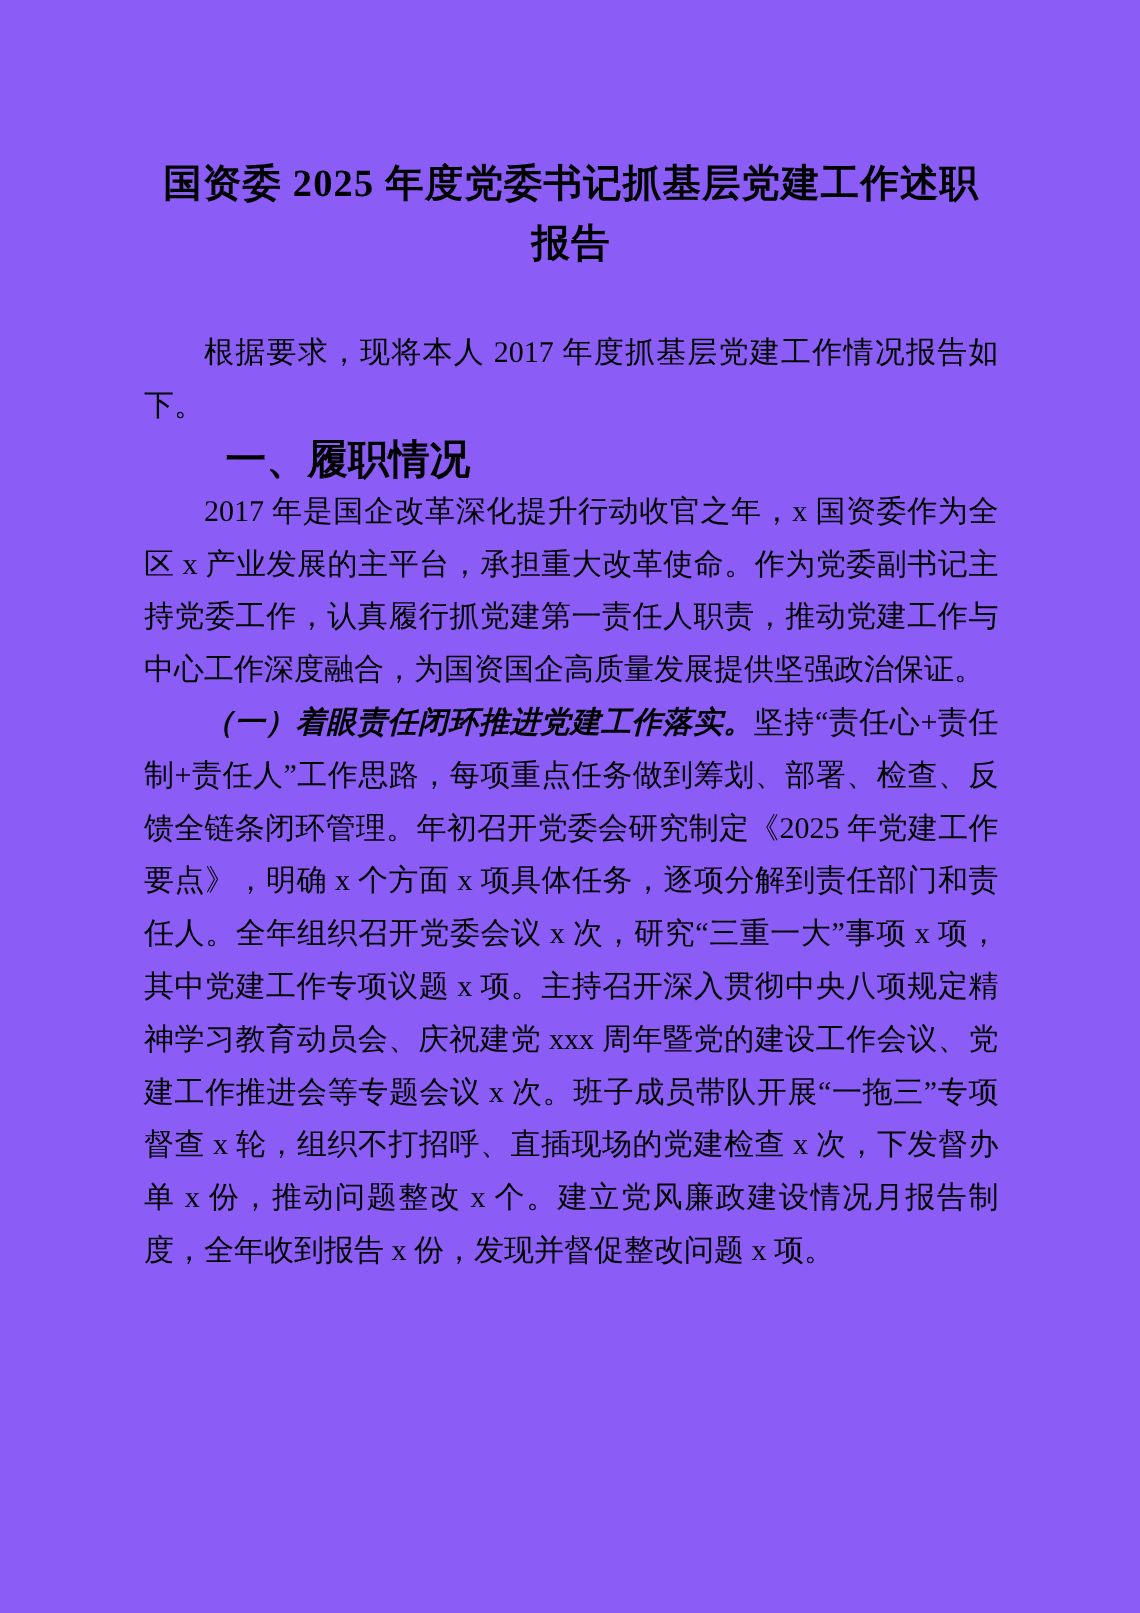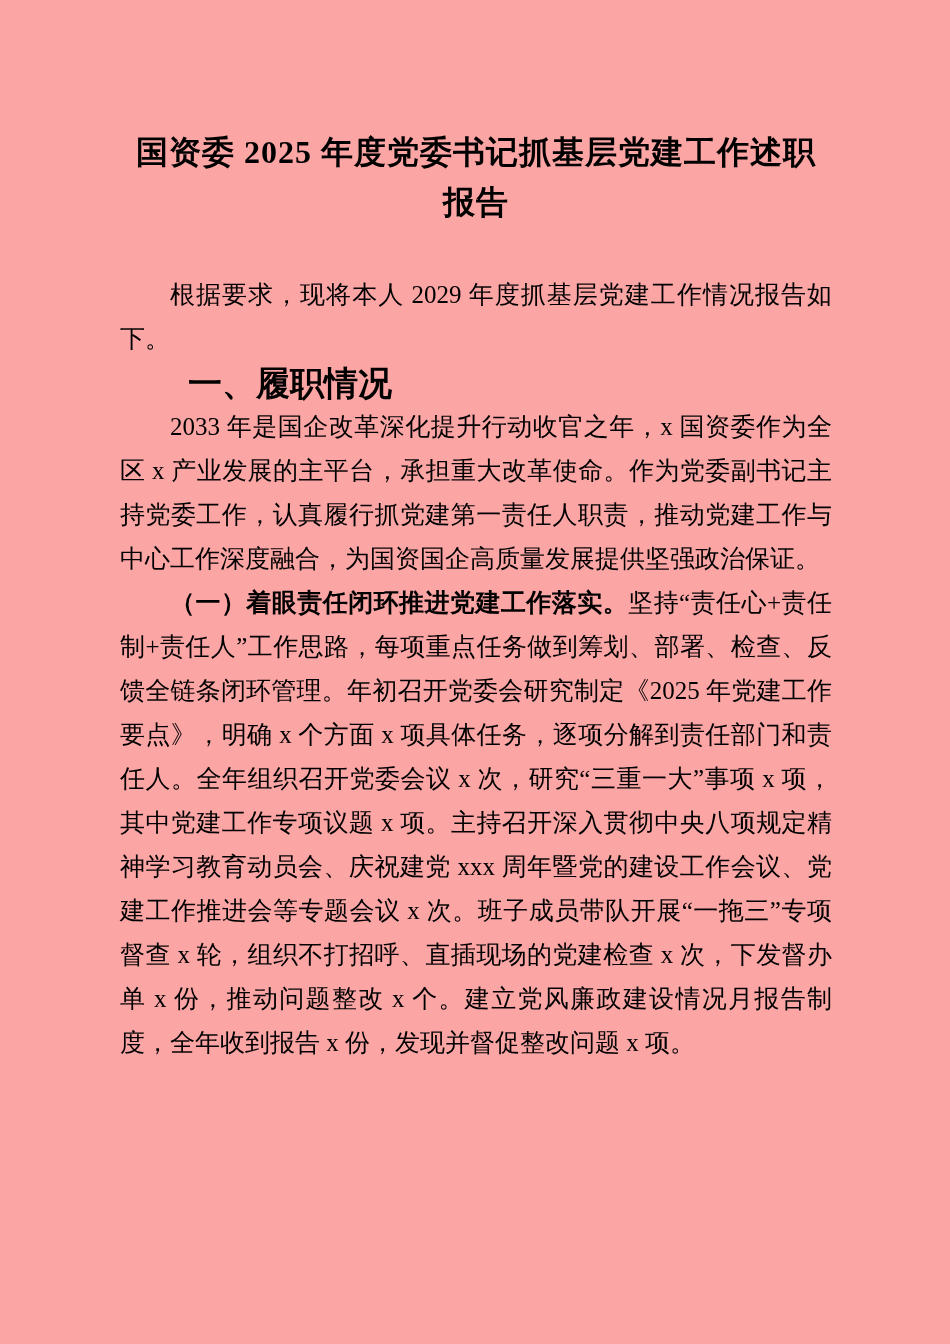--- a/index.html
+++ b/index.html
@@ -5,21 +5,21 @@
   html, body {
     margin: 0;
     padding: 0;
     background: #ffffff;
   }
   .page {
     position: relative;
     width: 950px;
     height: 1344px;
     margin: 0 auto;
-    background: #fca5a5;
+    background: #8b5cf6;
     box-sizing: border-box;
     padding: 128px 118px 60px 120px;
     color: #000000;
     font-family: "Liberation Serif", "DejaVu Serif", serif;
     overflow: hidden;
   }
   .doc-title {
     margin: 0 0 46px 0;
     font-size: 32px;
     font-weight: bold;
@@ -39,30 +39,31 @@
   .section-heading {
     margin: 0;
     font-size: 34px;
     line-height: 44px;
     text-indent: 2em;
     font-weight: bold;
     font-family: "Liberation Sans", "DejaVu Sans", sans-serif;
   }
   .lead-emphasis {
     font-weight: bold;
+    font-style: italic;
   }
 </style>
 </head>
 <body>
 
 <div class="page">
   <h1 class="doc-title">国资委 2025 年度党委书记抓基层党建工作述职报告</h1>
 
-  <p class="para">根据要求，现将本人 2029 年度抓基层党建工作情况报告如下。</p>
+  <p class="para">根据要求，现将本人 2017 年度抓基层党建工作情况报告如下。</p>
 
   <h2 class="section-heading">一、履职情况</h2>
 
-  <p class="para">2033 年是国企改革深化提升行动收官之年，x 国资委作为全区 x 产业发展的主平台，承担重大改革使命。作为党委副书记主持党委工作，认真履行抓党建第一责任人职责，推动党建工作与中心工作深度融合，为国资国企高质量发展提供坚强政治保证。</p>
+  <p class="para">2017 年是国企改革深化提升行动收官之年，x 国资委作为全区 x 产业发展的主平台，承担重大改革使命。作为党委副书记主持党委工作，认真履行抓党建第一责任人职责，推动党建工作与中心工作深度融合，为国资国企高质量发展提供坚强政治保证。</p>
 
   <p class="para">
     <span class="lead-emphasis">（一）着眼责任闭环推进党建工作落实。</span><span>坚持“责任心+责任制+责任人”工作思路，每项重点任务做到筹划、部署、检查、反馈全链条闭环管理。年初召开党委会研究制定《2025 年党建工作要点》，明确 x 个方面 x 项具体任务，逐项分解到责任部门和责任人。全年组织召开党委会议 x 次，研究“三重一大”事项 x 项，其中党建工作专项议题 x 项。主持召开深入贯彻中央八项规定精神学习教育动员会、庆祝建党 xxx 周年暨党的建设工作会议、党建工作推进会等专题会议 x 次。班子成员带队开展“一拖三”专项督查 x 轮，组织不打招呼、直插现场的党建检查 x 次，下发督办单 x 份，推动问题整改 x 个。建立党风廉政建设情况月报告制度，全年收到报告 x 份，发现并督促整改问题 x 项。</span>
   </p>
 </div>
 
 </body></html>

